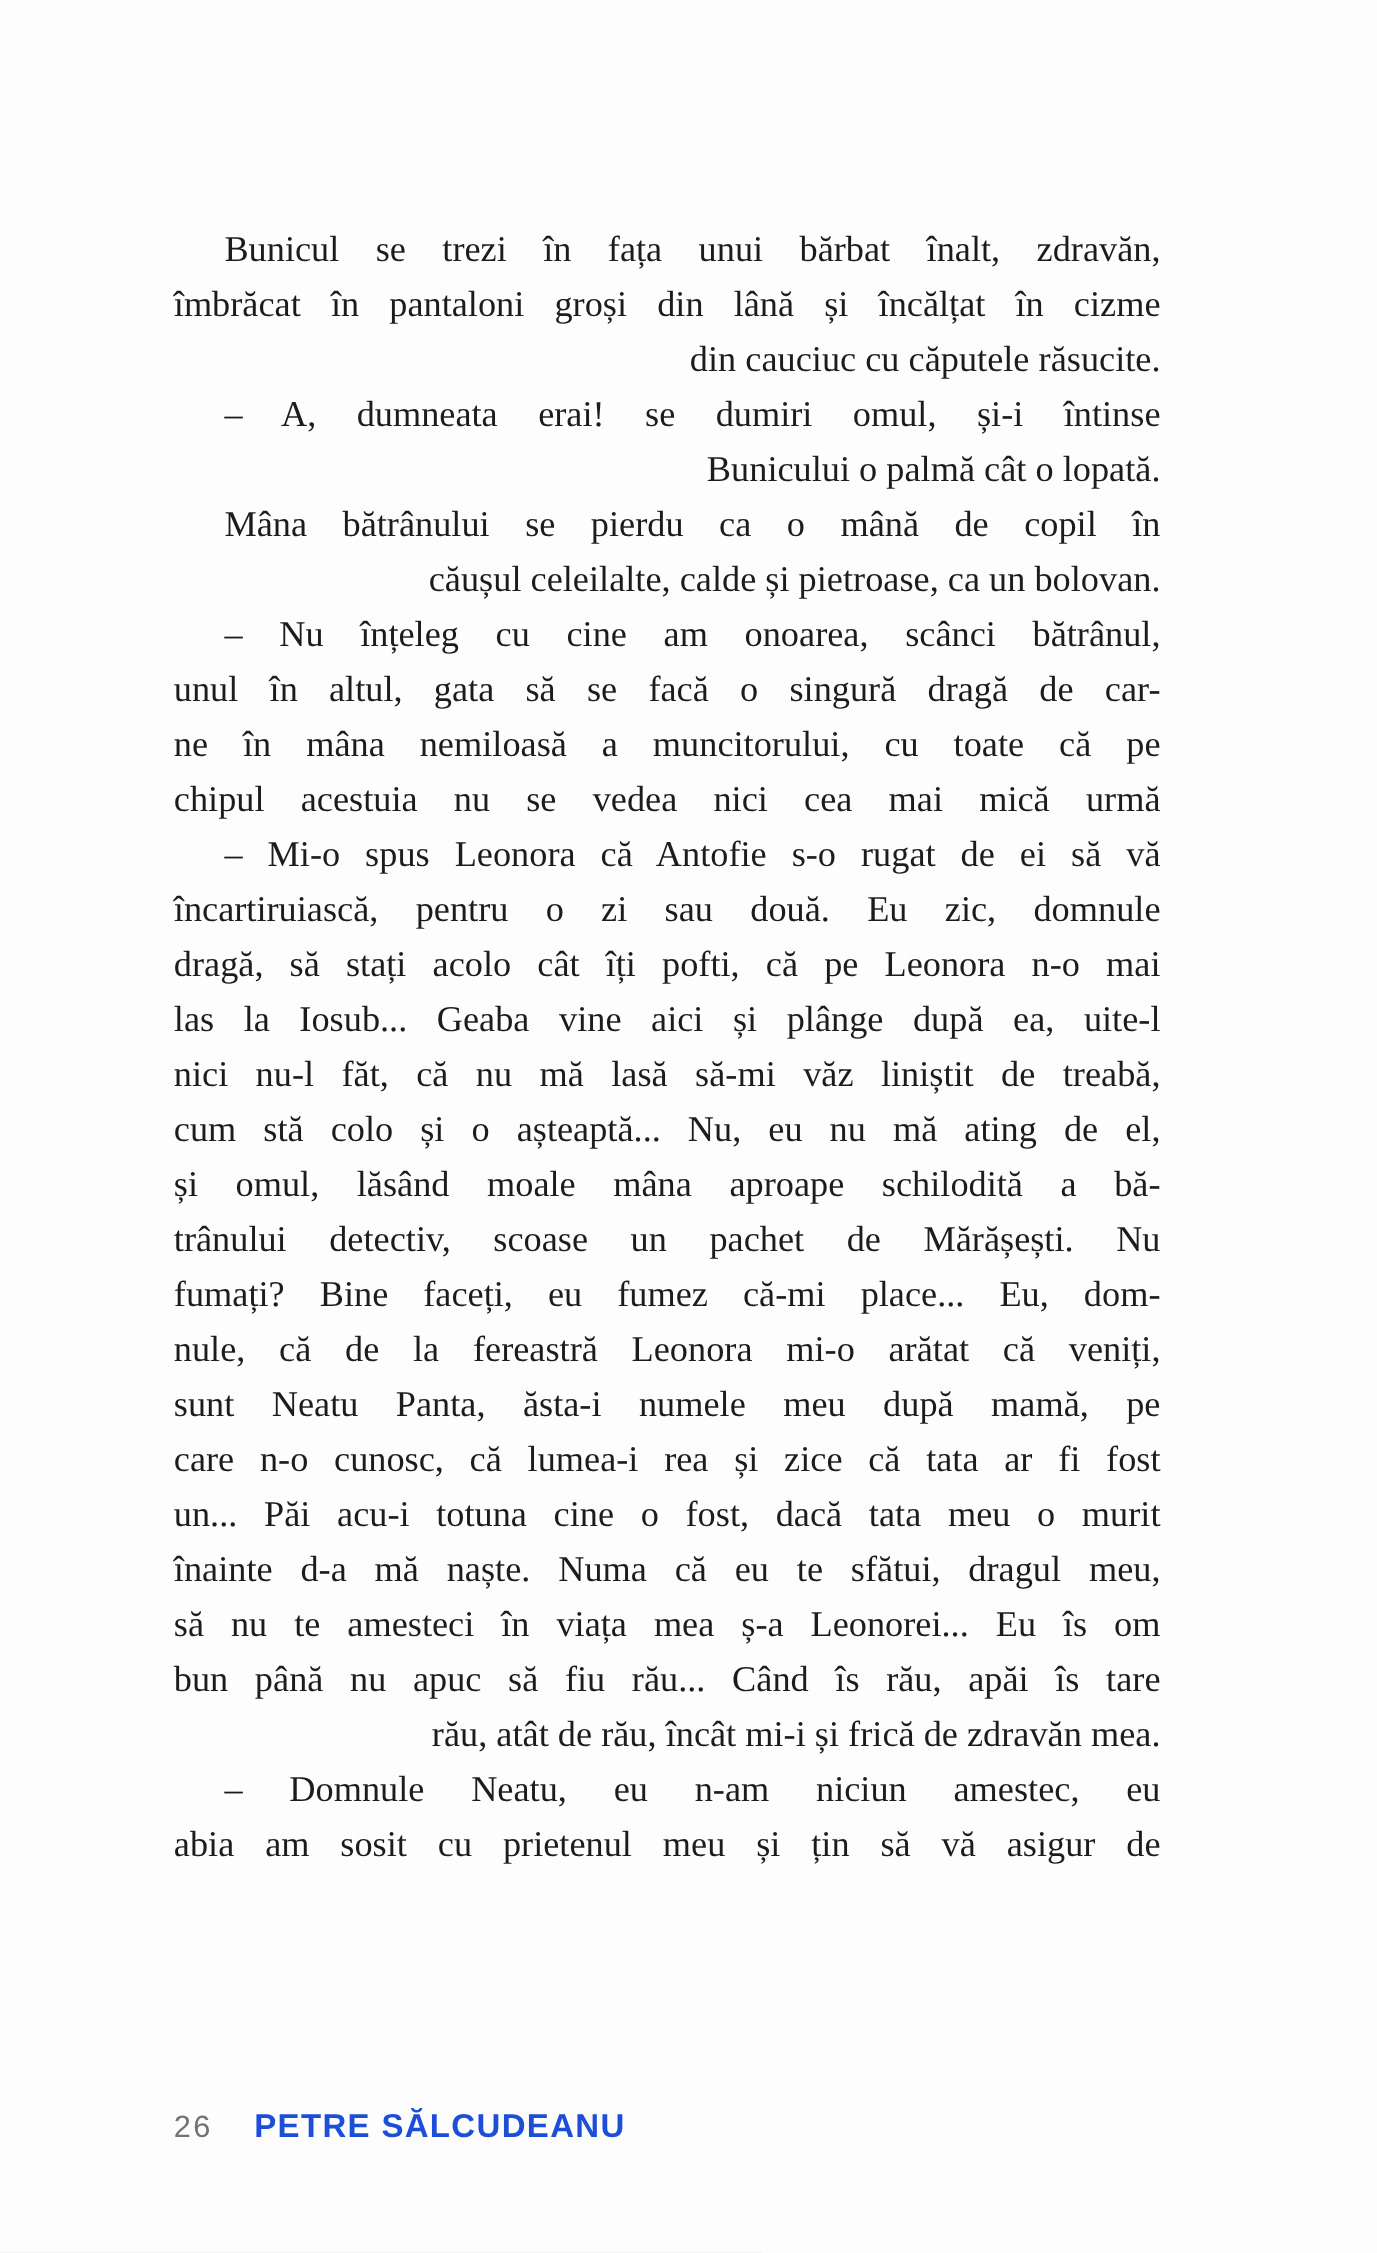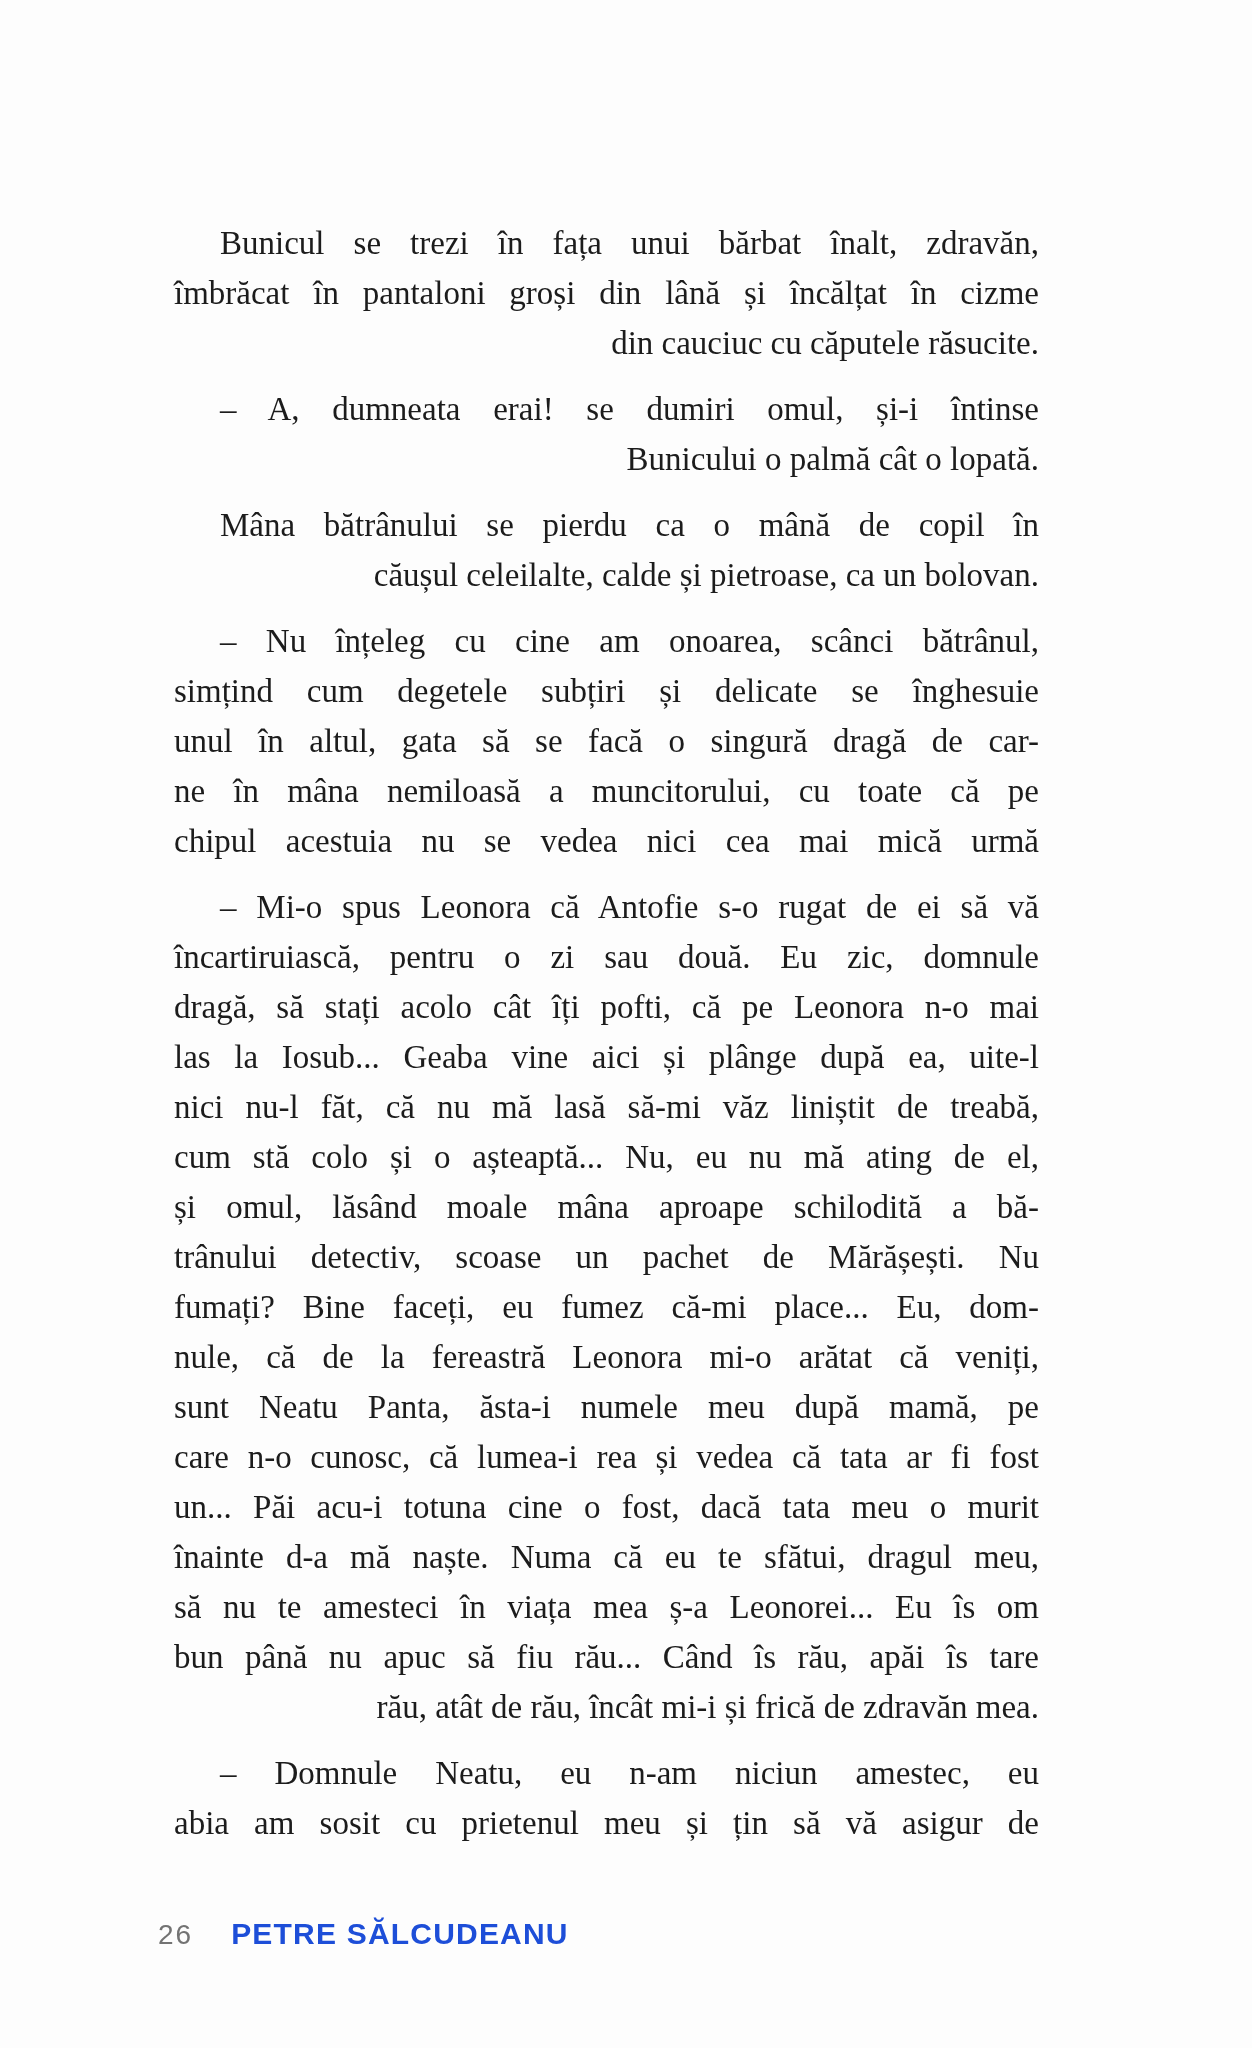--- a/index.html
+++ b/index.html
@@ -9,21 +9,21 @@
     background:#fdfdfd;
     overflow:hidden;
     font-family:"Liberation Serif", serif;
     color:#1c1c1c;
   }
   .text-block{
     position:absolute;
     left:158px;top:202px;
     width:897px;
   }
-  .para{margin:16px;padding:0;}
+  .para{margin:0;padding:0;}
   .ln{
     height:50px;
     line-height:50px;
     font-size:33px;
     white-space:normal;
     color:#1c1c1c;
   }
   
   .ln.j{
     text-align:justify;
@@ -79,39 +79,38 @@
       <div class="ln end">Bunicului o palmă cât o lopată.</div>
     </div>
 
     <div class="para">
       <div class="ln j ind">Mâna bătrânului se pierdu ca o mână de copil în</div>
       <div class="ln end">căușul celeilalte, calde și pietroase, ca un bolovan.</div>
     </div>
 
     <div class="para">
       <div class="ln j ind">– Nu înțeleg cu cine am onoarea, scânci bătrânul,</div>
-      <div class="ln j">simțind cum degetele subțiri și delicate se înghesuie</div>
       <div class="ln j">unul în altul, gata să se facă o singură dragă de car-</div>
       <div class="ln j">ne în mâna nemiloasă a muncitorului, cu toate că pe</div>
       <div class="ln j">chipul acestuia nu se vedea nici cea mai mică urmă</div>
     </div>
 
     <div class="para">
       <div class="ln j ind">– Mi-o spus Leonora că Antofie s-o rugat de ei să vă</div>
       <div class="ln j">încartiruiască, pentru o zi sau două. Eu zic, domnule</div>
       <div class="ln j">dragă, să stați acolo cât îți pofti, că pe Leonora n-o mai</div>
       <div class="ln j">las la Iosub... Geaba vine aici și plânge după ea, uite-l</div>
       <div class="ln j">nici nu-l făt, că nu mă lasă să-mi văz liniștit de treabă,</div>
       <div class="ln j">cum stă colo și o așteaptă... Nu, eu nu mă ating de el,</div>
       <div class="ln j">și omul, lăsând moale mâna aproape schilodită a bă-</div>
       <div class="ln j">trânului detectiv, scoase un pachet de Mărășești. Nu</div>
       <div class="ln j">fumați? Bine faceți, eu fumez că-mi place... Eu, dom-</div>
       <div class="ln j">nule, că de la fereastră Leonora mi-o arătat că veniți,</div>
       <div class="ln j">sunt Neatu Panta, ăsta-i numele meu după mamă, pe</div>
-      <div class="ln j">care n-o cunosc, că lumea-i rea și vedea că tata ar fi fost</div>
+      <div class="ln j">care n-o cunosc, că lumea-i rea și zice că tata ar fi fost</div>
       <div class="ln j">un... Păi acu-i totuna cine o fost, dacă tata meu o murit</div>
       <div class="ln j">înainte d-a mă naște. Numa că eu te sfătui, dragul meu,</div>
       <div class="ln j">să nu te amesteci în viața mea ș-a Leonorei... Eu îs om</div>
       <div class="ln j">bun până nu apuc să fiu rău... Când îs rău, apăi îs tare</div>
       <div class="ln end">rău, atât de rău, încât mi-i și frică de zdravăn mea.</div>
     </div>
 
     <div class="para">
       <div class="ln j ind">– Domnule Neatu, eu n-am niciun amestec, eu</div>
       <div class="ln j">abia am sosit cu prietenul meu și țin să vă asigur de</div>

